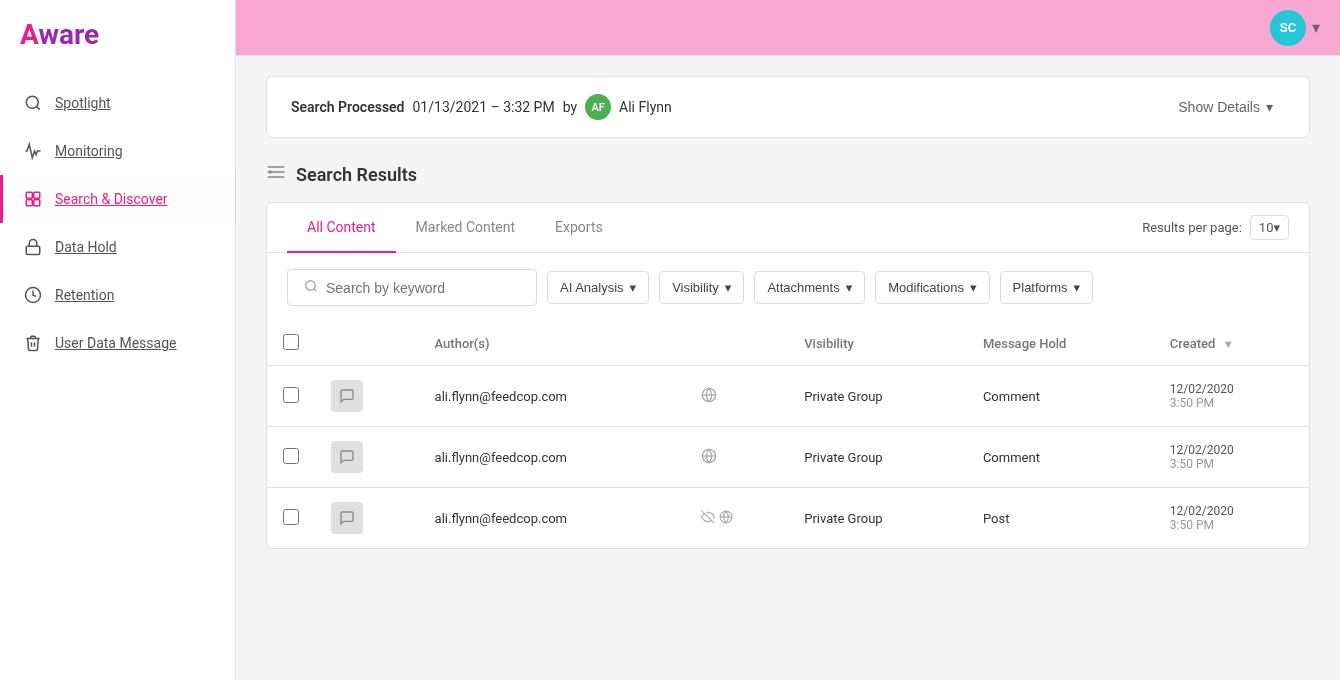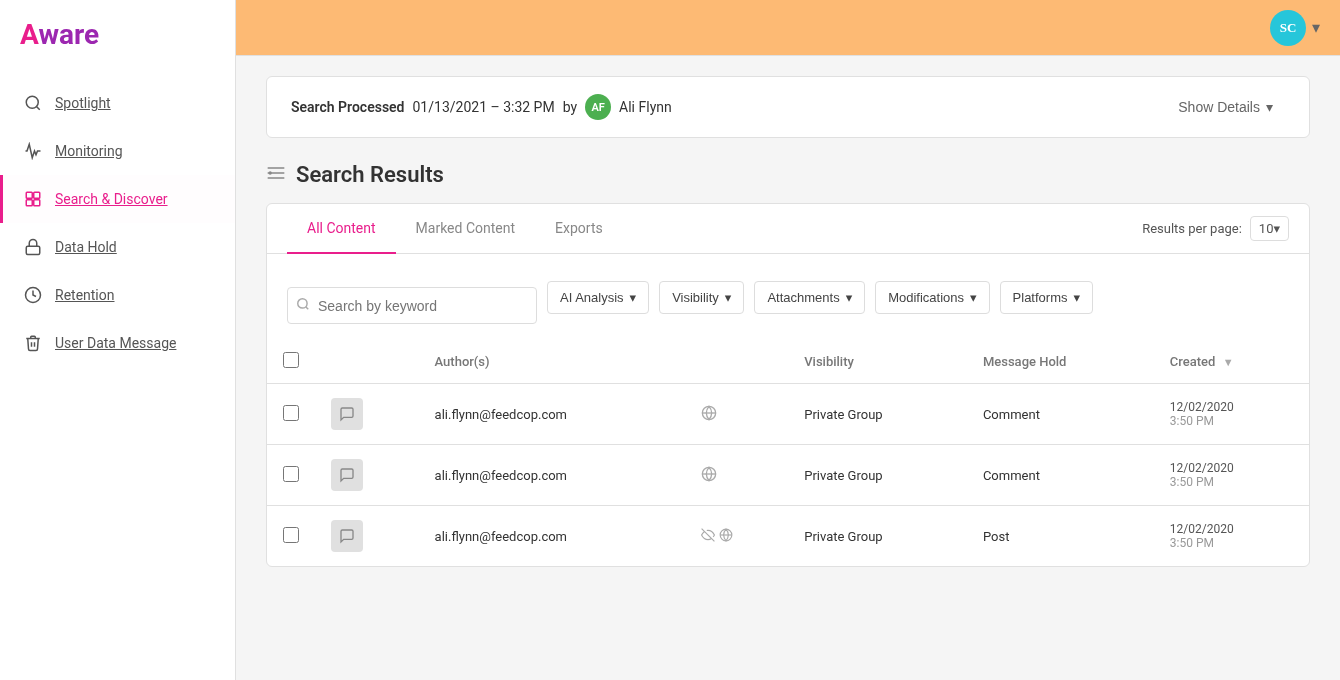--- a/index.html
+++ b/index.html
@@ -27,22 +27,22 @@
       color: #555; font-size: 14px; gap: 12px; border-left: 3px solid transparent; text-decoration: underline;
     }
     .sidebar-item.active { color: #e91e8c; border-left: 3px solid #e91e8c; background: #fce4ec11; }
     .sidebar-icon { width: 20px; height: 20px; display: flex; align-items: center; justify-content: center; flex-shrink: 0; }
 
     
     .main { flex: 1; display: flex; flex-direction: column; overflow: hidden; }
 
     
     .topbar {
-      height: 56px; background: #fdba74; border-bottom: 1px solid #e0e0e0;
-      display: flex; align-items: center; justify-content: flex-end; padding: 0 20px; font-family: Liberation Serif, serif;
+      height: 56px; background: #f9a8d4; border-bottom: 1px solid #e0e0e0;
+      display: flex; align-items: center; justify-content: flex-end; padding: 0 20px;
     }
     .avatar-circle {
       width: 36px; height: 36px; border-radius: 50%; background: #26c6da;
       display: flex; align-items: center; justify-content: center; color: #fff;
       font-size: 13px; font-weight: 600;
     }
     .topbar-chevron { margin-left: 6px; color: #666; }
 
     
     .content { flex: 1; overflow-y: auto; padding: 20px 30px; }
@@ -60,21 +60,21 @@
       display: flex; align-items: center; justify-content: center; color: #fff; font-size: 11px; font-weight: 600;
     }
     .show-details-btn {
       display: flex; align-items: center; gap: 6px; background: none; border: none;
       color: #666; font-size: 14px; cursor: pointer; padding: 6px 12px;
     }
 
     
     .section-header { display: flex; align-items: center; gap: 10px; margin-bottom: 16px; }
     .section-icon { color: #888; font-size: 18px; }
-    .section-title { font-size: 22px; font-weight: 600; color: #333; }
+    .section-title { font-size: 18px; font-weight: 600; color: #333; }
 
     
     .results-card { background: #fff; border: 1px solid #e0e0e0; border-radius: 6px; overflow: hidden; }
 
     
     .tabs-row {
       display: flex; align-items: center; padding: 0 20px; border-bottom: 1px solid #e0e0e0;
       justify-content: space-between;
     }
     .tabs { display: flex; }
@@ -86,21 +86,21 @@
     .results-per-page { display: flex; align-items: center; gap: 8px; font-size: 13px; color: #555; }
     .per-page-select {
       display: flex; align-items: center; border: 1px solid #ddd; border-radius: 4px;
       padding: 4px 8px; gap: 0; cursor: pointer; font-size: 13px; background: #fff;
     }
 
     
     .filters-row { display: flex; align-items: center; gap: 10px; padding: 16px 20px; flex-wrap: wrap; }
     .search-input-wrap {
       display: flex; align-items: center; border: 1px solid #ddd; border-radius: 4px;
-      padding: 8px 8px; gap: 8px; flex: 0 0 250px; margin-top: 17px;
+      padding: 8px 16px; gap: 8px; flex: 0 0 250px;
     }
     .search-input { border: none; outline: none; font-size: 14px; color: #999; width: 100%; }
     .filter-btn {
       display: flex; align-items: flex-start; gap: 6px; border: 1px solid #ddd; border-radius: 4px;
       padding: 8px 12px; background: #fff; cursor: pointer; font-size: 13px; color: #444;
     }
 
     
     .table-wrap { overflow-x: auto; }
     table { width: 100%; border-collapse: collapse; }

